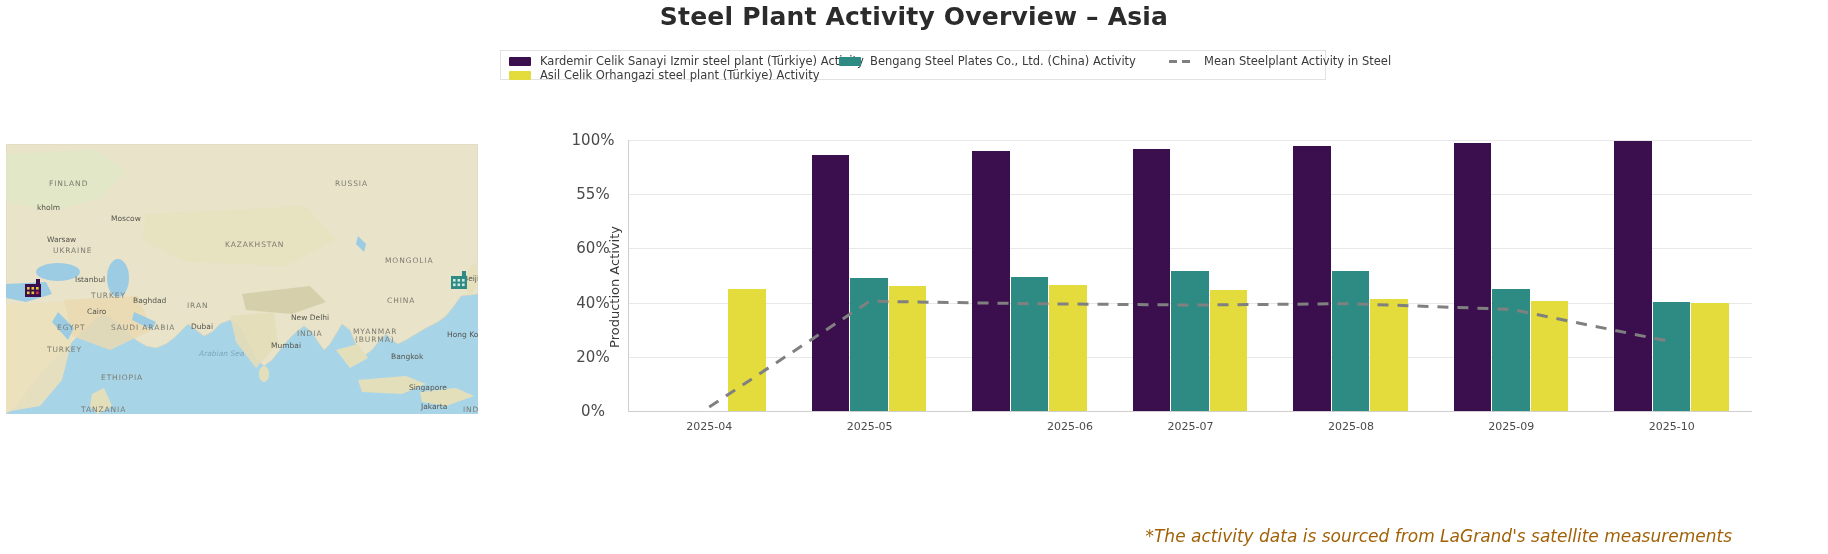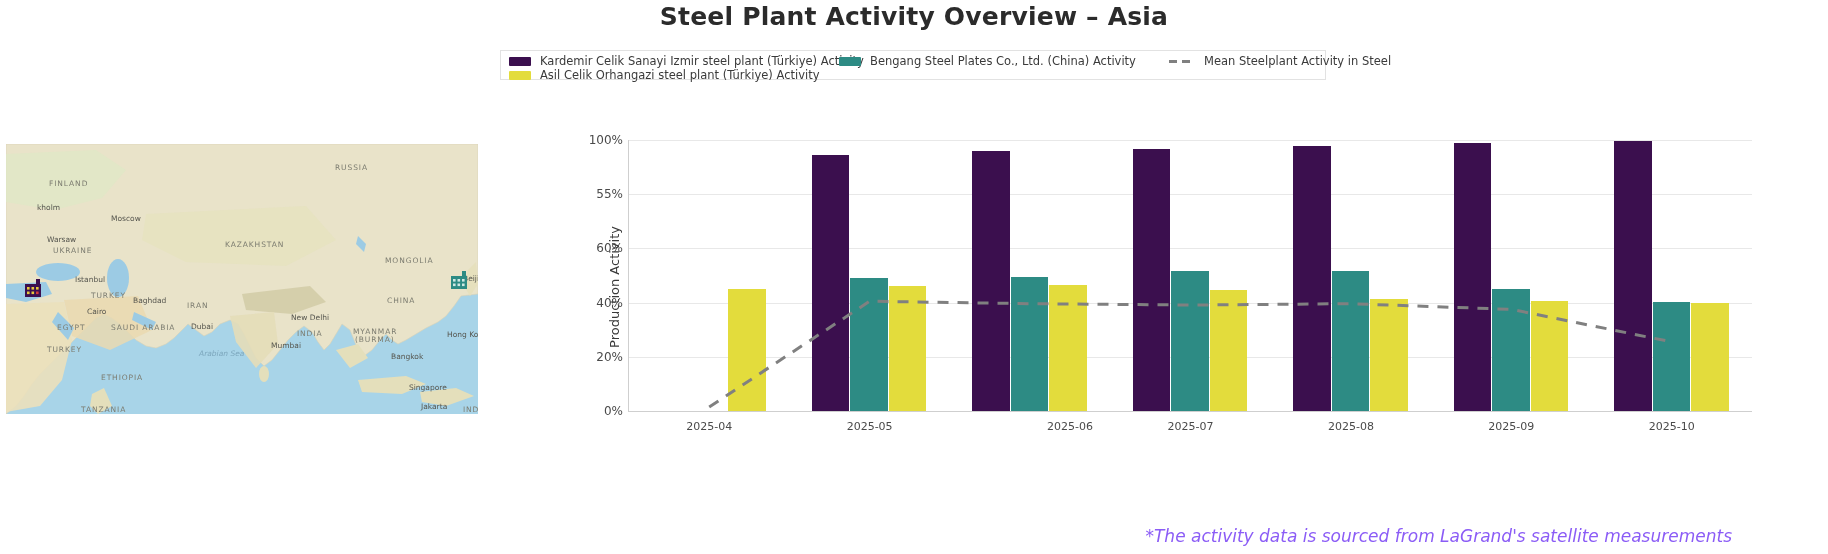--- a/index.html
+++ b/index.html
@@ -109,22 +109,22 @@
   .gridline {
     position: absolute;
     left: 0; width: 100%;
     height: 1px;
     background: #e8e8e8;
   }
   .ytick {
     position: absolute;
     right: 0;
     width: 60px;
-    text-align: right;
-    font-size: 12px;
+    text-align: center;
+    font-size: 15px;
     color: #4a4a4a;
     transform: translateY(-50%);
   }
   .ylabel {
     position: absolute;
     left: -6px; top: 50%;
     transform: translateY(-50%) rotate(-90deg);
     transform-origin: center;
     font-size: 13px;
     color: #3a3a3a;
@@ -141,21 +141,21 @@
     position: absolute;
     bottom: 0;
   }
   .meanline { position: absolute; left: 0; top: 0; width: 100%; height: 100%; }
 
   .footnote {
     position: absolute;
     right: 12px; bottom: 8px;
     font-size: 17px;
     font-style: italic;
-    color: #8b5cf6;
+    color: #a16207;
     white-space: nowrap;
   }
 </style>
 </head>
 <body>
 
 <div id="root">
 
   <div class="title">Steel Plant Activity Overview – Asia</div>
 
@@ -223,21 +223,21 @@
       <path fill="#e4dfbb" d="M352,236 L400,232 L420,240 L396,250 L356,248 Z"></path>
       <path fill="#e4dfbb" d="M414,248 L450,244 L468,252 L440,262 L416,258 Z"></path>
       <path fill="#e4dfbb" d="M330,206 L352,200 L362,214 L344,224 Z"></path>
 
       <ellipse cx="258" cy="230" rx="5" ry="8" fill="#e4dfbb"></ellipse>
 
       <path fill="#e4dfbb" d="M86,250 L98,244 L106,262 L92,270 L84,262 Z"></path>
     </svg>
 
     <div class="map-label lbl-country" style="left:10px;top:35px">FINLAND</div>
-    <div class="map-label lbl-country" style="left:296px;top:19px">RUSSIA</div>
+    <div class="map-label lbl-country" style="left:296px;top:35px">RUSSIA</div>
     <div class="map-label lbl-city" style="left:-2px;top:59px">kholm</div>
     <div class="map-label lbl-city" style="left:72px;top:70px">Moscow</div>
     <div class="map-label lbl-city" style="left:8px;top:91px">Warsaw</div>
     <div class="map-label lbl-country" style="left:14px;top:102px">UKRAINE</div>
     <div class="map-label lbl-country" style="left:186px;top:96px">KAZAKHSTAN</div>
     <div class="map-label lbl-country" style="left:346px;top:112px">MONGOLIA</div>
     <div class="map-label lbl-city" style="left:36px;top:131px">Istanbul</div>
     <div class="map-label lbl-city" style="left:424px;top:130px">Beijing</div>
     <div class="map-label lbl-country" style="left:52px;top:147px">TURKEY</div>
     <div class="map-label lbl-city" style="left:94px;top:152px">Baghdad</div>

